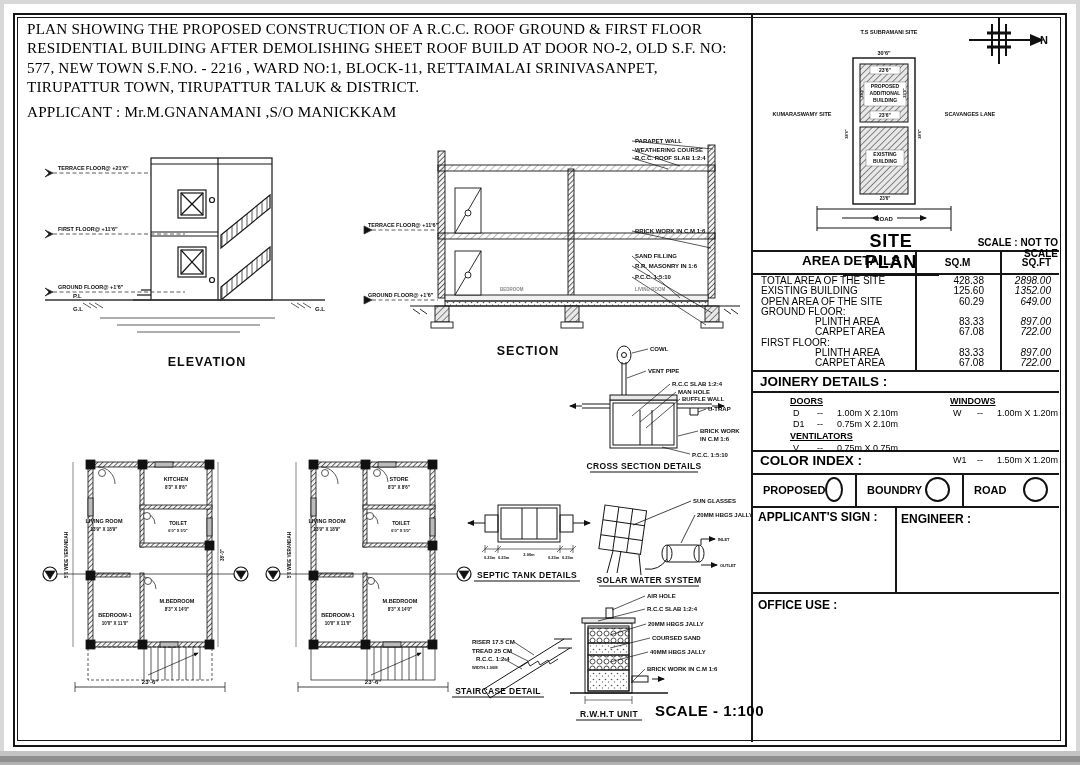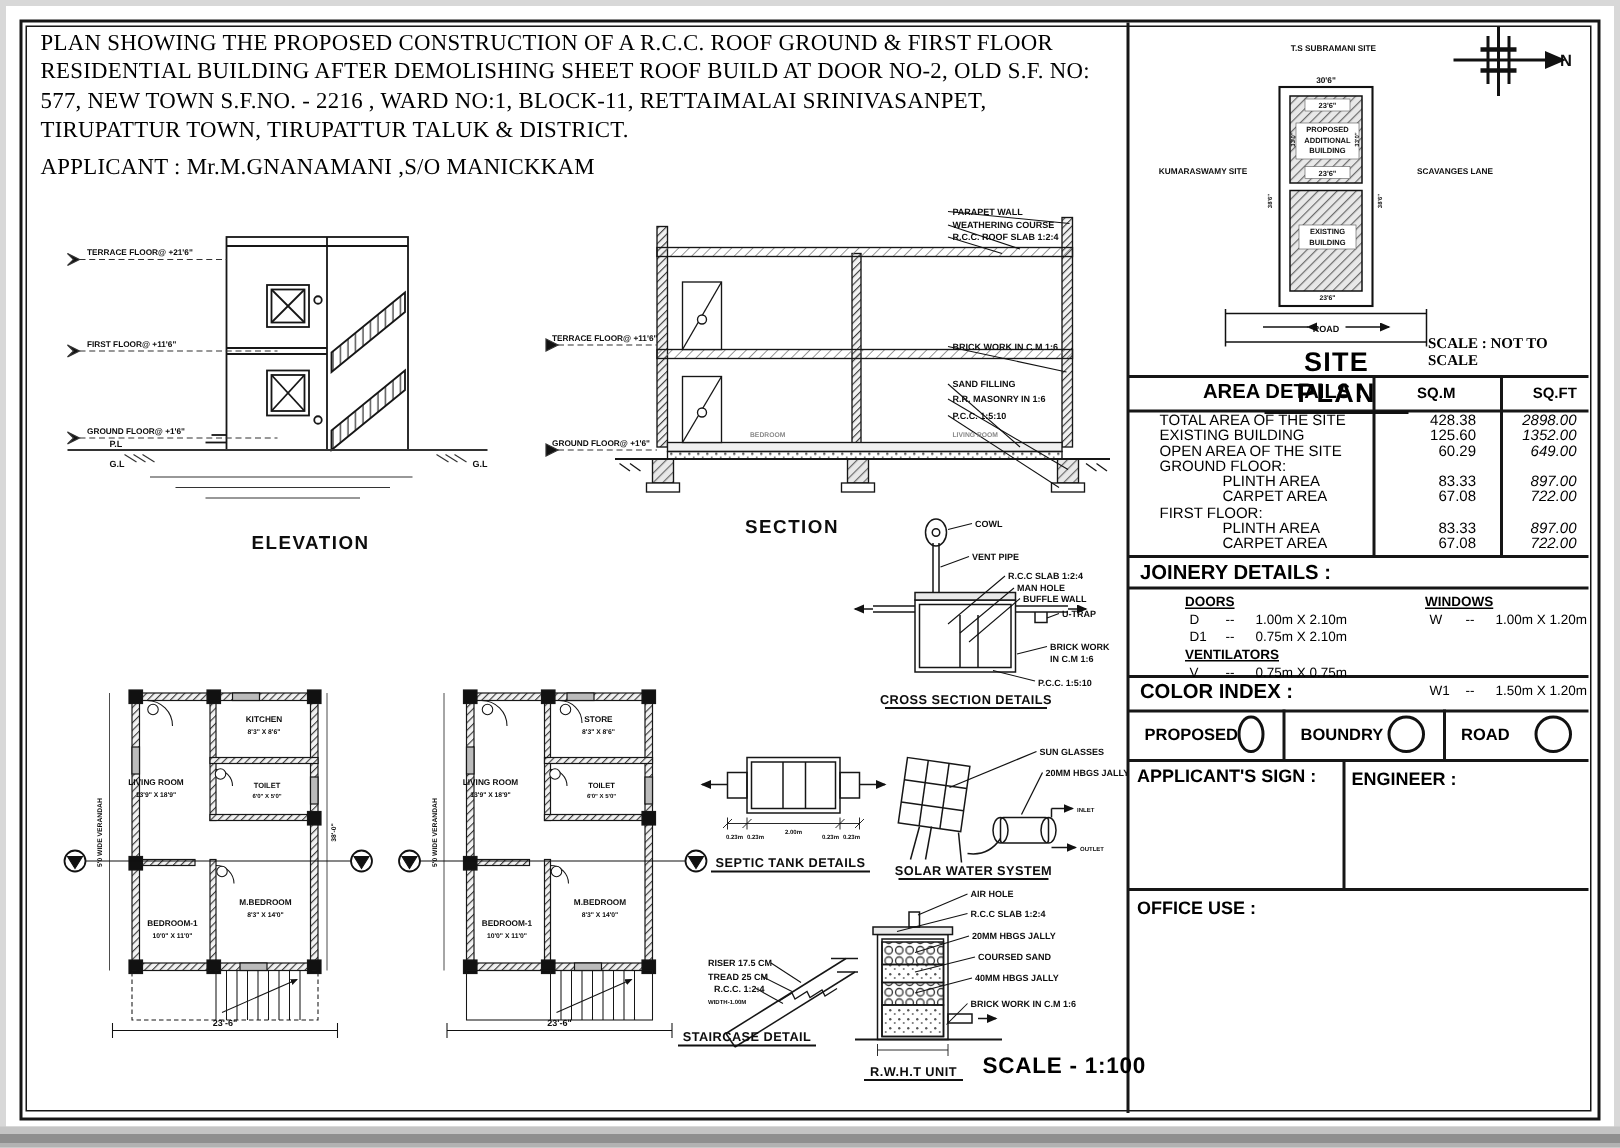--- a/index.html
+++ b/index.html
@@ -12,35 +12,35 @@
   .vline{position:absolute;background:#161616;width:1.5px;}
   .titleblock{position:absolute;left:27px;top:19px;width:716px;color:#000;}
   .titleblock div{font-family:"Liberation Serif",serif;font-size:15.2px;line-height:19.4px;letter-spacing:.2px;white-space:nowrap;}
   .titleblock .appl{margin-top:5px;}
   .ph{font-weight:bold;color:#000;white-space:nowrap;}
   .h13{font-size:13.5px;}
   .h12{font-size:12px;}
   .colhead{position:absolute;text-align:center;font-weight:bold;font-size:10px;}
   .artable{position:absolute;left:753px;top:276px;width:306px;}
   .ar{display:grid;grid-template-columns:162px 85px 59px;font-size:10px;line-height:10.3px;color:#000;}
-  .ar .al{padding-left:20px;white-space:nowrap;}
+  .ar .al{padding-left:8px;white-space:nowrap;}
   .ar.ind .al{padding-left:62px;}
   .ar .am{text-align:right;padding-right:16px;}
   .ar .af{text-align:right;padding-right:8px;font-style:italic;}
   .jy{position:absolute;font-size:9px;color:#000;white-space:nowrap;}
   .jy.u{text-decoration:underline;font-weight:bold;}
   .jrow{display:flex;}
   .jrow .jc{width:24px;}
   .jrow .jd{width:20px;}
   .cidx{position:absolute;top:473px;height:33px;display:flex;align-items:center;justify-content:space-between;padding:0 10px;box-sizing:border-box;}
   .cidx .lbl{font-size:11px;font-weight:bold;color:#000;}
   .cidx .circ{width:21px;height:21px;border:2px solid #111;border-radius:50%;background:#fff;}
   .scalenote{position:absolute;left:655px;top:702px;font-size:15px;font-weight:bold;color:#000;letter-spacing:.5px;}
   .sp-title{position:absolute;left:843px;top:231px;width:96px;text-align:center;font-size:18px;font-weight:bold;letter-spacing:.8px;border-bottom:2.5px solid #111;padding-bottom:1px;color:#000;}
-  .sp-scale{position:absolute;left:952px;top:224px;width:106px;font-size:10px;font-weight:bold;color:#000;font-family:Liberation Serif, serif;}
+  .sp-scale{position:absolute;left:952px;top:237px;width:106px;text-align:right;font-size:10px;font-weight:bold;color:#000;}
   svg{position:absolute;overflow:visible;}
   svg text{fill:#0d0d0d;}
   .t6{font:600 6px "Liberation Sans",sans-serif;}
   .t55{font:600 5.5px "Liberation Sans",sans-serif;}
   .t5{font:600 5px "Liberation Sans",sans-serif;}
   .t45{font:600 4.5px "Liberation Sans",sans-serif;}
   .t4{font:600 4px "Liberation Sans",sans-serif;}
   .ttl{font:bold 12.5px "Liberation Sans",sans-serif;letter-spacing:1px;}
   .ttl2{font:bold 8.5px "Liberation Sans",sans-serif;letter-spacing:.3px;}
   .faint{fill:#8a8a8a;}

